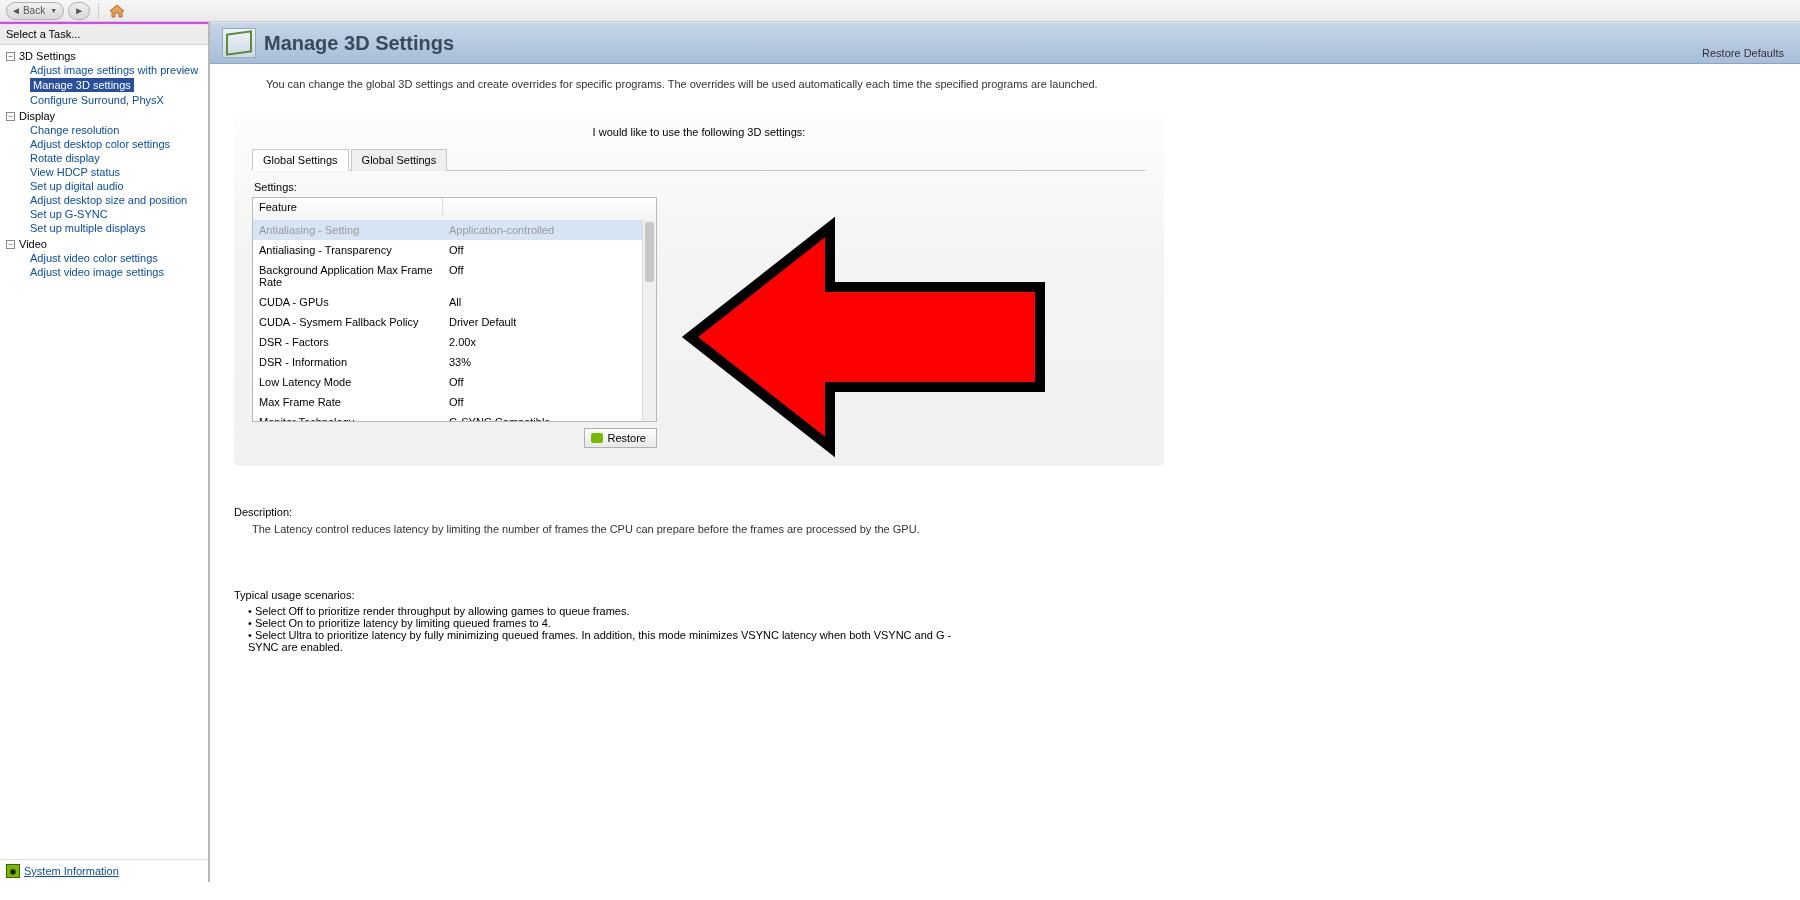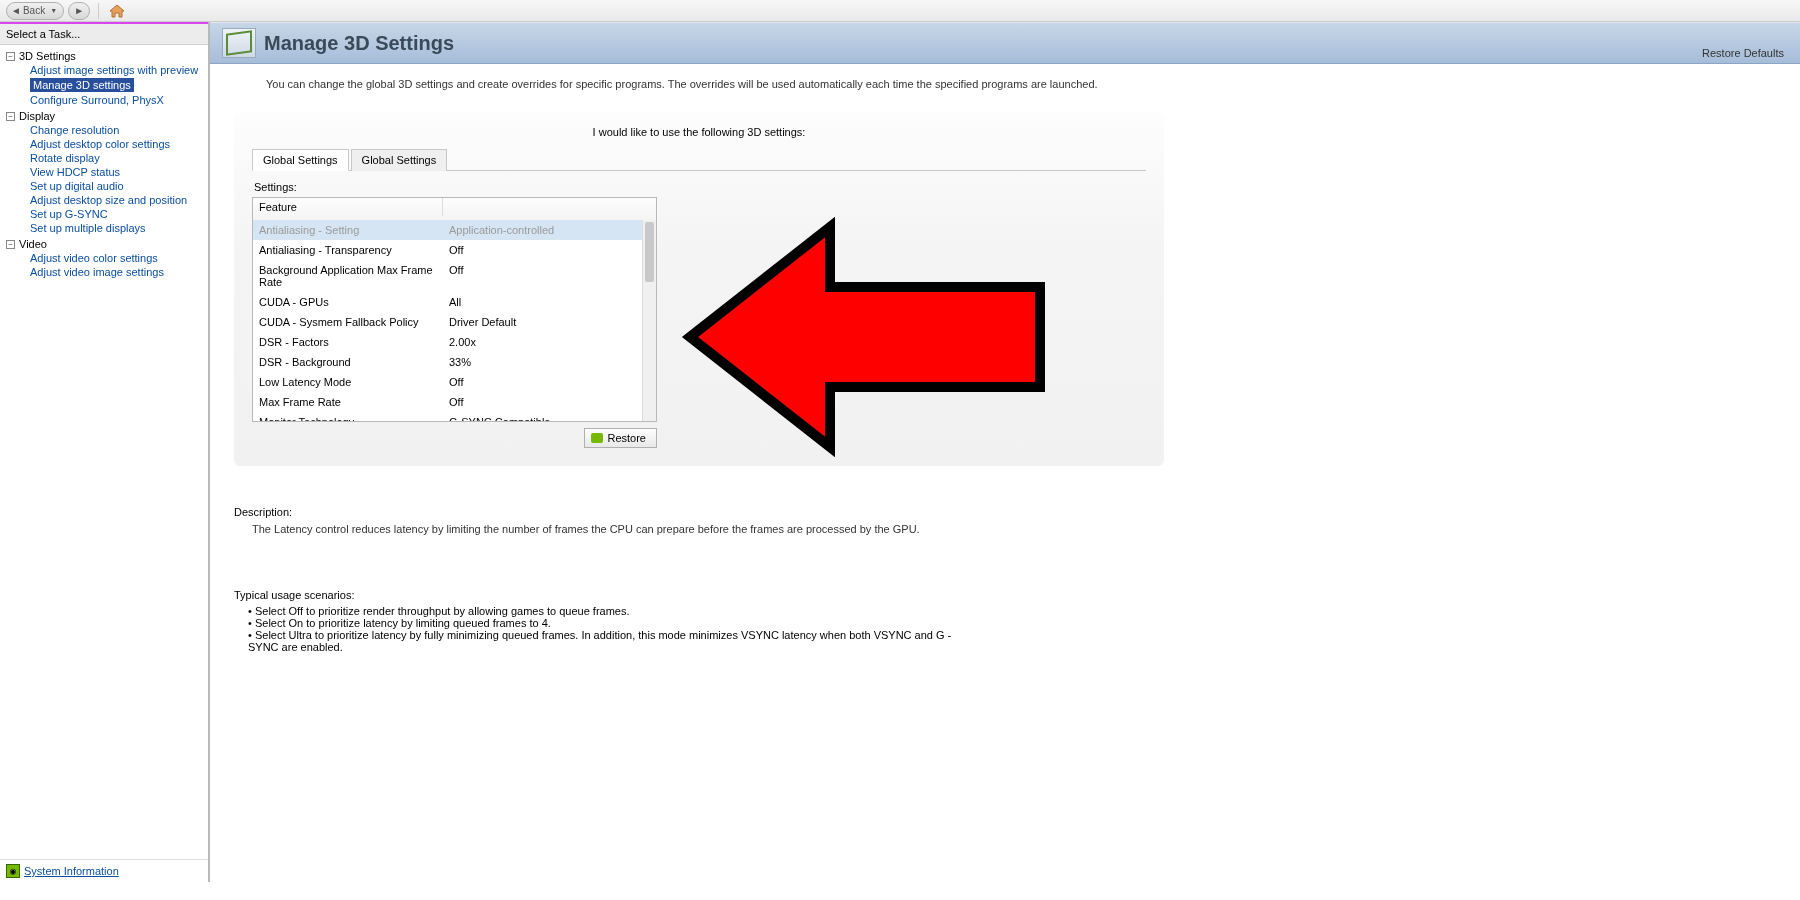--- a/index.html
+++ b/index.html
@@ -272,21 +272,21 @@
             </div>
             <div class="srow">
               <div class="col-f">CUDA - Sysmem Fallback Policy</div>
               <div class="col-s">Driver Default</div>
             </div>
             <div class="srow">
               <div class="col-f">DSR - Factors</div>
               <div class="col-s">2.00x</div>
             </div>
             <div class="srow">
-              <div class="col-f">DSR - Background</div>
+              <div class="col-f">DSR - Information</div>
               <div class="col-s">33%</div>
             </div>
             <div class="srow">
               <div class="col-f">Low Latency Mode</div>
               <div class="col-s">Off</div>
             </div>
             <div class="srow">
               <div class="col-f">Max Frame Rate</div>
               <div class="col-s">Off</div>
             </div>

